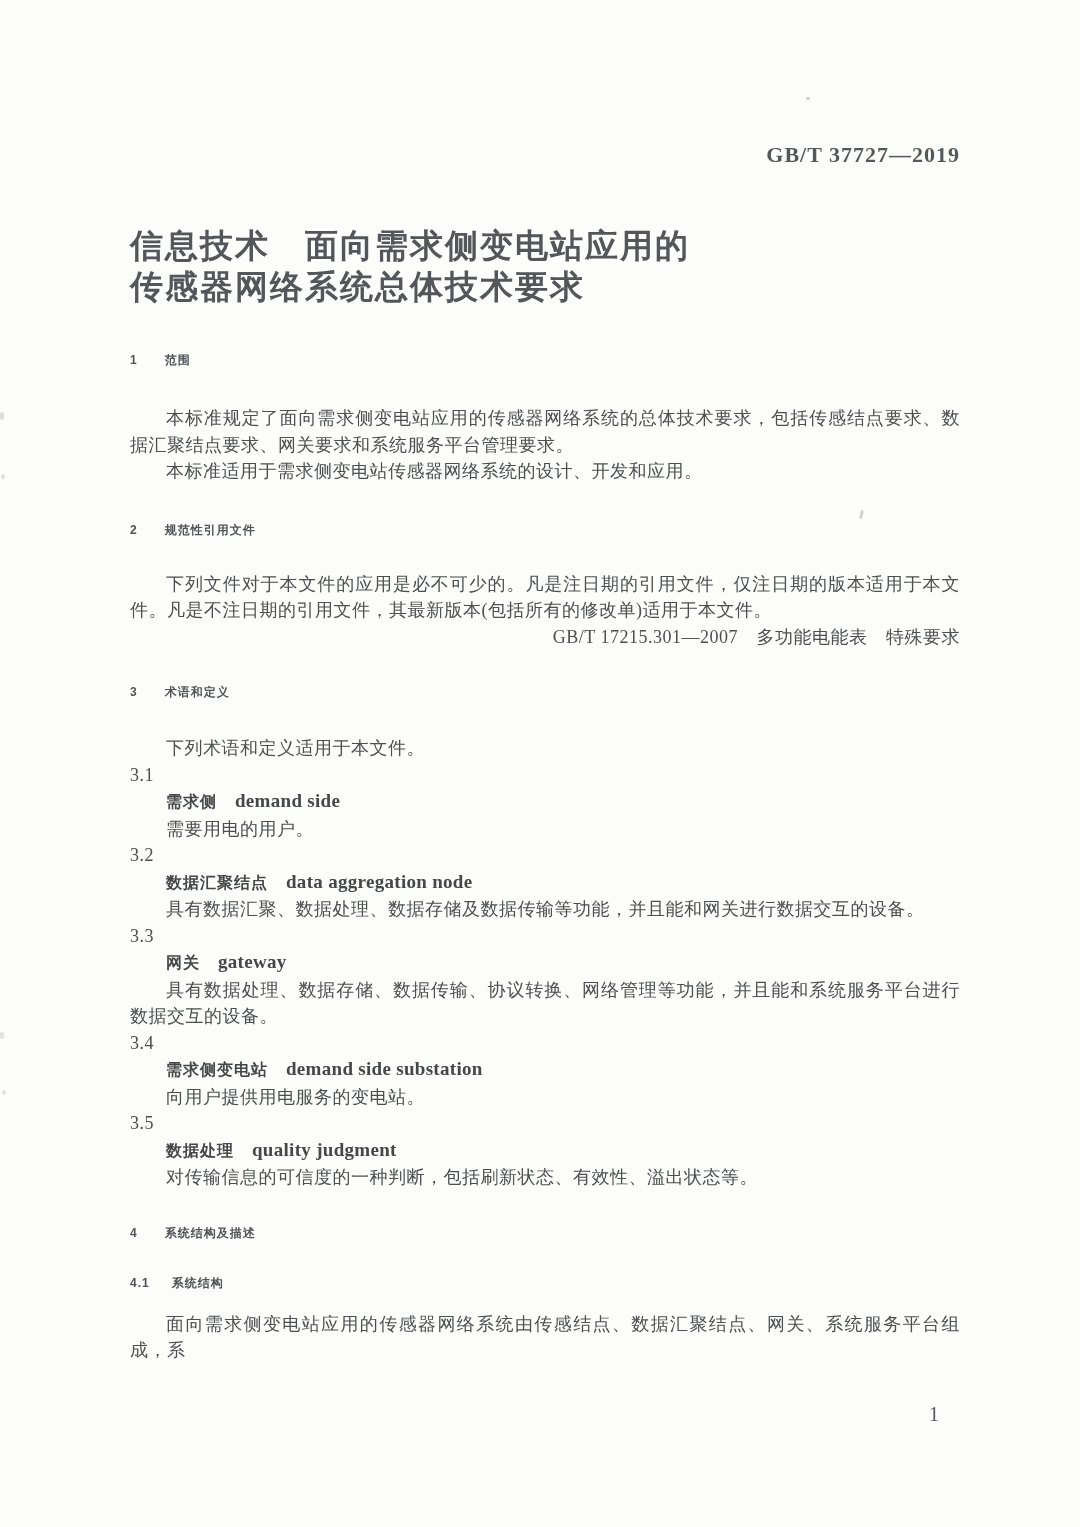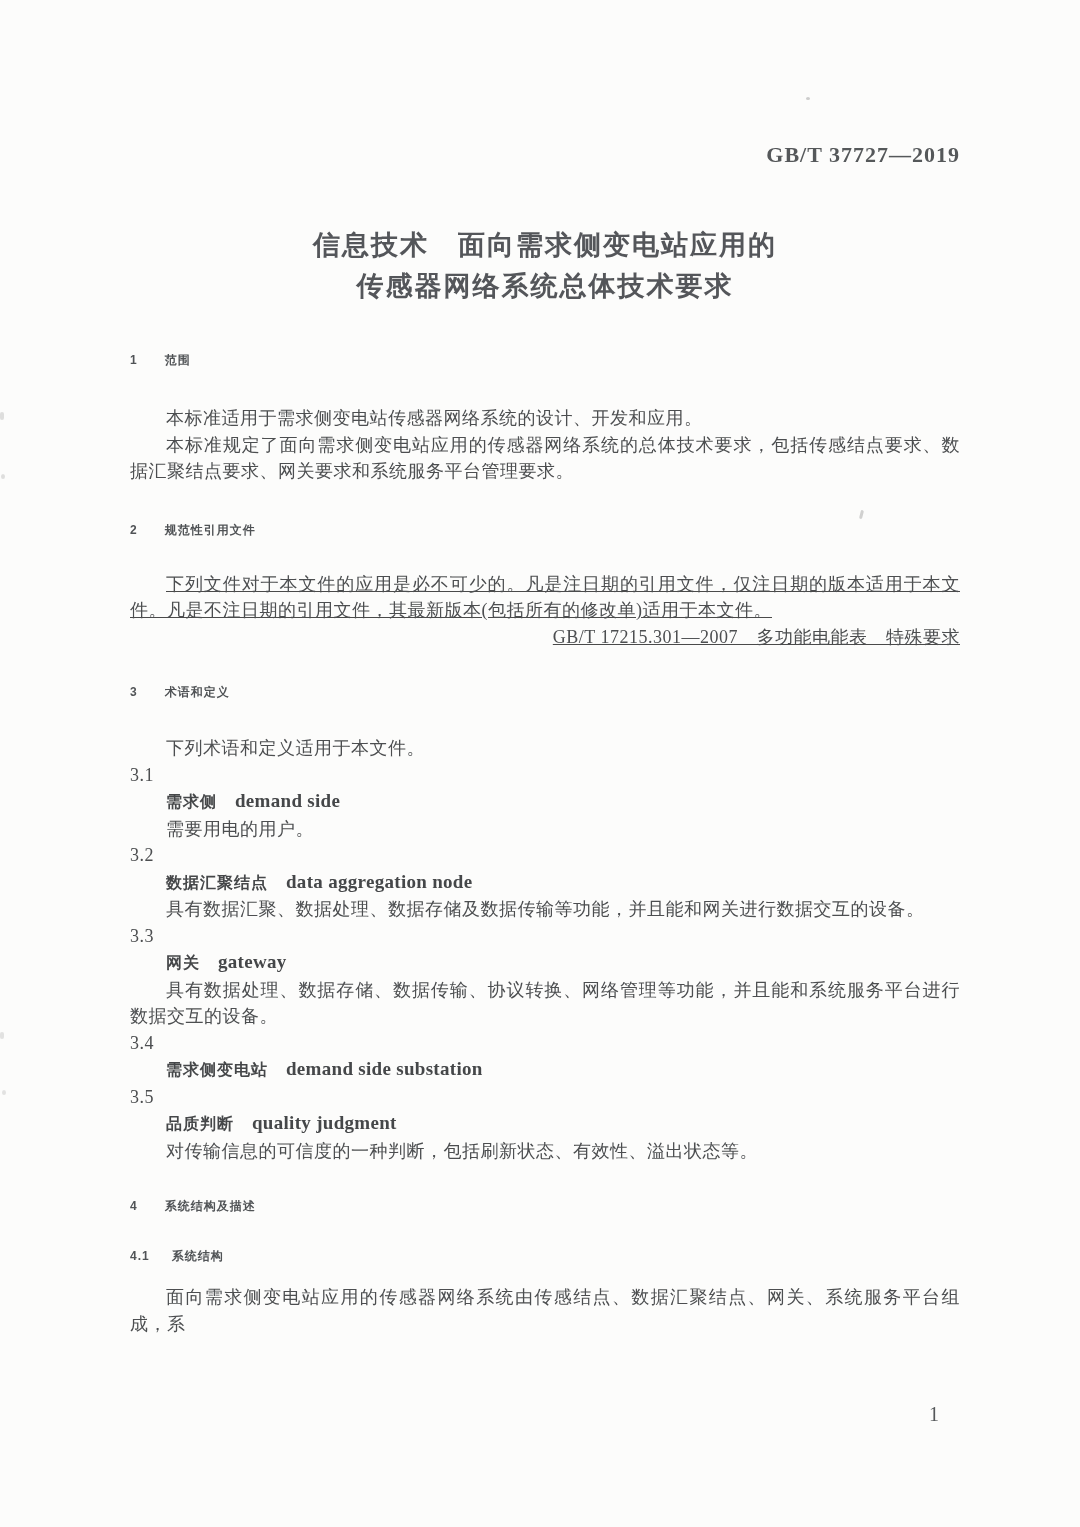--- a/index.html
+++ b/index.html
@@ -21,24 +21,24 @@
     font-family:"Liberation Serif","DejaVu Serif",serif;
     font-weight:bold;
     font-size:22px;
     line-height:24px;
     letter-spacing:1px;
     color:#55585a;
   }
   
   .doc-title{
     margin-top:58px;
-    text-align:center;
+    text-align:left;
     font-family:"Liberation Sans","DejaVu Sans",sans-serif;
     font-weight:bold;
-    font-size:27px;
+    font-size:33px;
     line-height:41px;
     letter-spacing:2px;
     color:#54565a;
   }
   
   .sec-heading{
     font-family:"Liberation Sans","DejaVu Sans",sans-serif;
     font-weight:bold;
     font-size:12px;
     line-height:22px;
@@ -56,21 +56,21 @@
   .para{
     margin:0;
     font-size:18px;
     line-height:26.5px;
     letter-spacing:0.5px;
     text-align:justify;
     text-indent:2em;
     color:#4c4e50;
   }
   .para-group{margin-top:34px;}
-  .para-group.g2{margin-top:30px;text-decoration:underline;}
+  .para-group.g2{margin-top:30px;}
   .ref-line{text-align:right;}
   
   .terms-area{margin-top:32px;font-size:18px;line-height:26.5px;}
   .terms-area .para{line-height:26.5px;}
   .term-id{
     font-family:"Liberation Serif","DejaVu Serif",serif;
     font-size:18px;color:#4c4e50;letter-spacing:0.5px;
   }
   .term-name{
     text-indent:2em;
@@ -118,22 +118,22 @@
 
   <div class="doc-title">
     <div>信息技术　面向需求侧变电站应用的</div>
     <div>传感器网络系统总体技术要求</div>
   </div>
 
   <div class="sec-heading h1">
     <span class="num">1</span><span class="ttl">范围</span>
   </div>
   <div class="para-group">
+    <p class="para">本标准规定了面向需求侧变电站应用的传感器网络系统的总体技术要求，包括传感结点要求、数据汇聚结点要求、网关要求和系统服务平台管理要求。</p>
     <p class="para">本标准适用于需求侧变电站传感器网络系统的设计、开发和应用。</p>
-    <p class="para">本标准规定了面向需求侧变电站应用的传感器网络系统的总体技术要求，包括传感结点要求、数据汇聚结点要求、网关要求和系统服务平台管理要求。</p>
   </div>
 
   <div class="sec-heading h2">
     <span class="num">2</span><span class="ttl">规范性引用文件</span>
   </div>
   <div class="para-group g2">
     <p class="para">下列文件对于本文件的应用是必不可少的。凡是注日期的引用文件，仅注日期的版本适用于本文件。凡是不注日期的引用文件，其最新版本(包括所有的修改单)适用于本文件。</p>
     <p class="para ref-line">GB/T 17215.301—2007　多功能电能表　特殊要求</p>
   </div>
 
@@ -166,26 +166,27 @@
         <span class="zh">网关</span><span class="en">gateway</span>
       </div>
       <p class="para">具有数据处理、数据存储、数据传输、协议转换、网络管理等功能，并且能和系统服务平台进行数据交互的设备。</p>
     </div>
 
     <div class="term-block">
       <div class="term-id">3.4</div>
       <div class="term-name">
         <span class="zh">需求侧变电站</span><span class="en">demand side substation</span>
       </div>
+      <p class="para">向用户提供用电服务的变电站。</p>
     </div>
 
     <div class="term-block">
       <div class="term-id">3.5</div>
       <div class="term-name">
-        <span class="zh">品质判断</span><span class="en">quality judgment</span>
+        <span class="zh">数据处理</span><span class="en">quality judgment</span>
       </div>
       <p class="para">对传输信息的可信度的一种判断，包括刷新状态、有效性、溢出状态等。</p>
     </div>
 
   </div>
 
   <div class="sec-heading h4">
     <span class="num">4</span><span class="ttl">系统结构及描述</span>
   </div>
   <div class="sec-heading sub h41">

